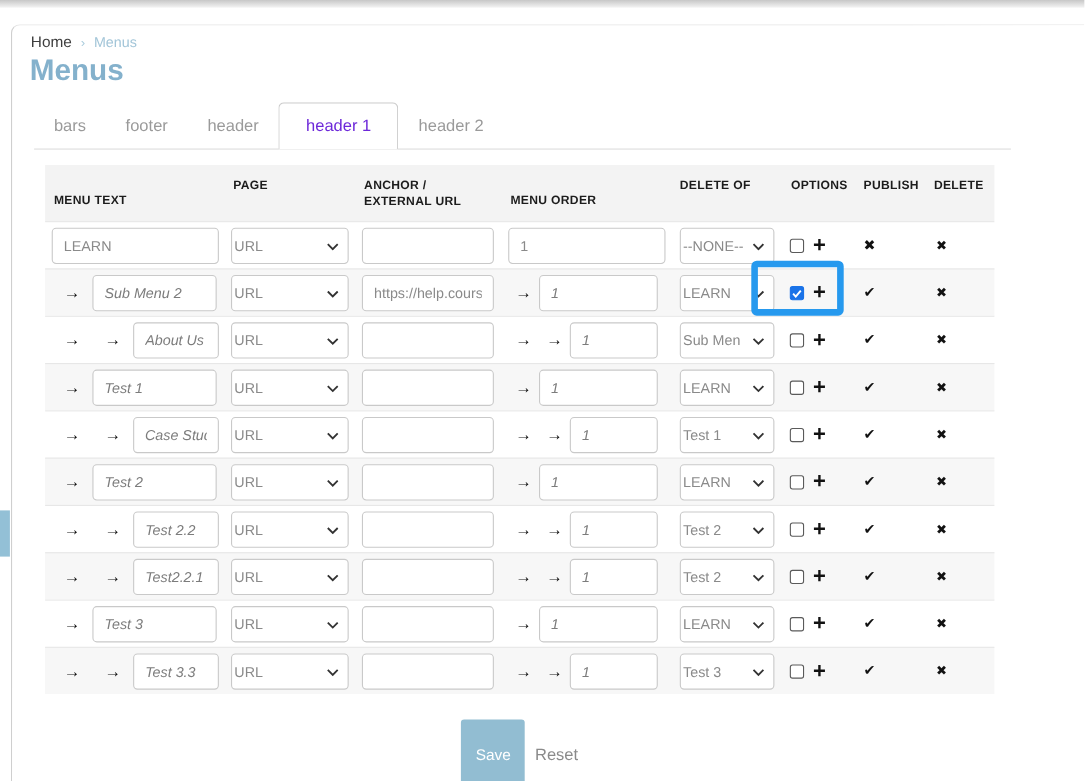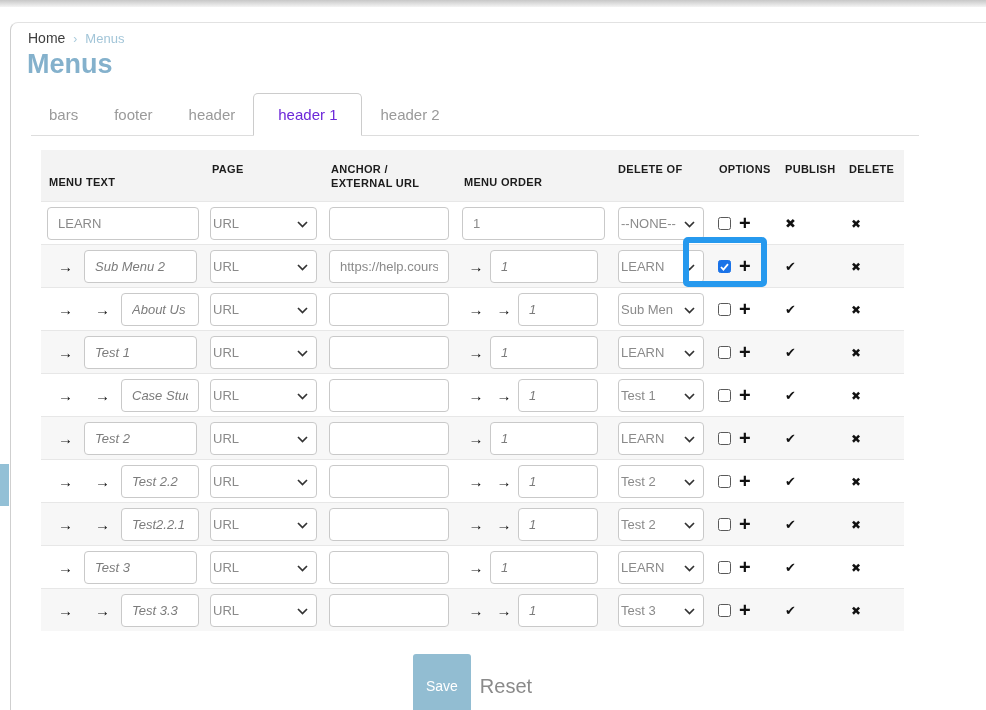--- a/index.html
+++ b/index.html
@@ -76,21 +76,21 @@
 
   
   .highlight-box { position:absolute; left:683px; top:237px; width:84px; height:50px;
     border:6px solid #2699ee; border-radius:5px; z-index:5; pointer-events:none; }
 
   
   .actions { position:absolute; left:30px; top:631px; width:863px;
     display:flex; justify-content:center; align-items:center; }
   .save-btn { background:#92bdd2; color:#fff; border:none; border-radius:3px;
     font-size:14px; padding:24px 13px; font-family:inherit; cursor:pointer; }
-  .reset-link { color:#8a8a8a; font-size:20px; margin-left:9px; cursor:pointer; }
+  .reset-link { color:#8a8a8a; font-size:15px; margin-left:9px; cursor:pointer; }
 </style>
 </head>
 <body>
 
 <div class="topstrip"></div>
 <div class="side-tab"></div>
 
 <div class="panel">
 
   <div class="breadcrumb">

